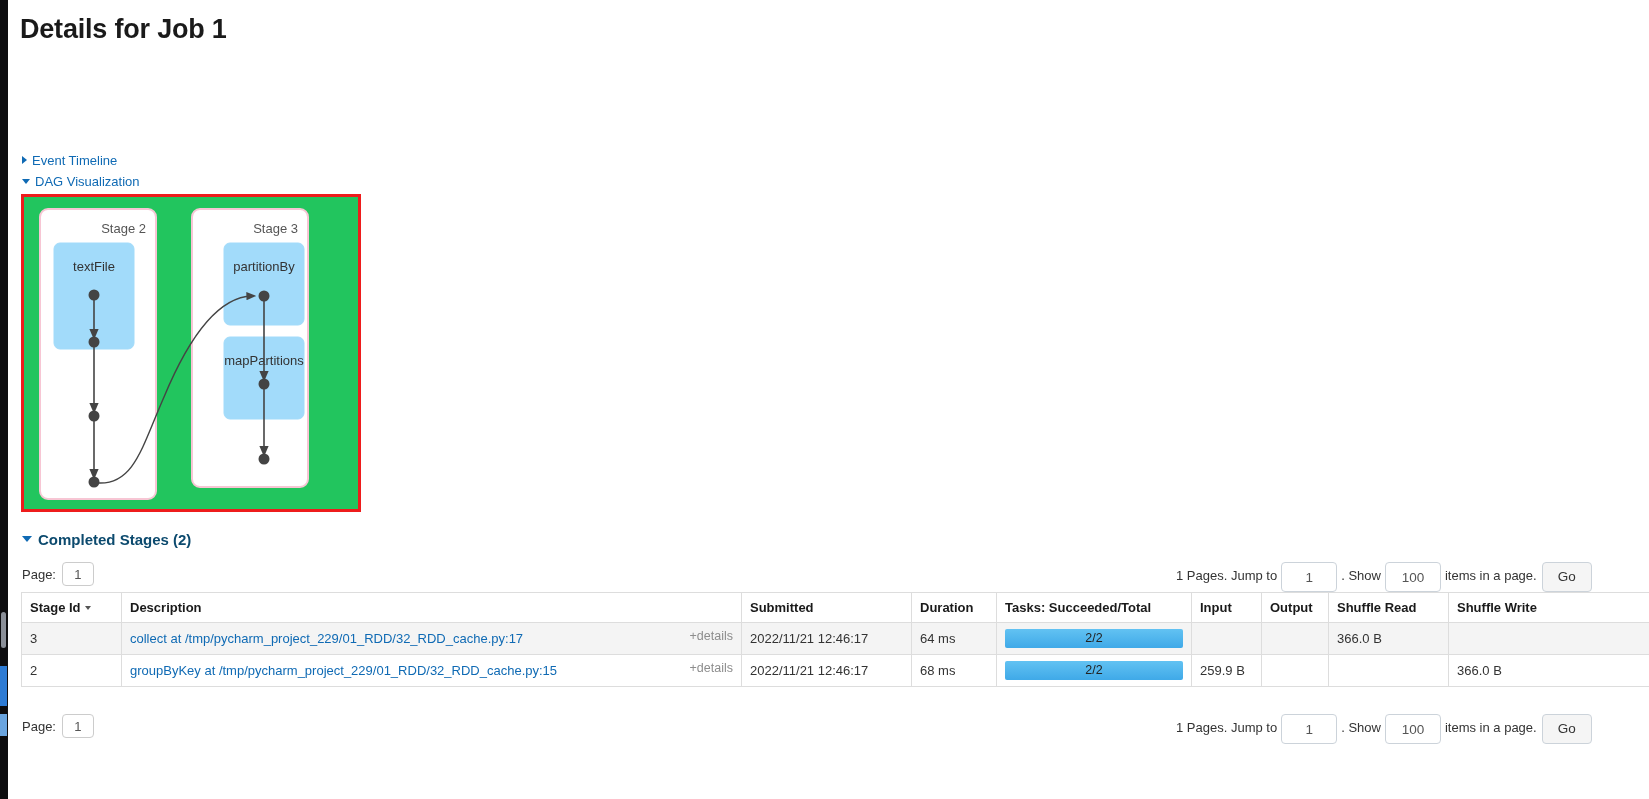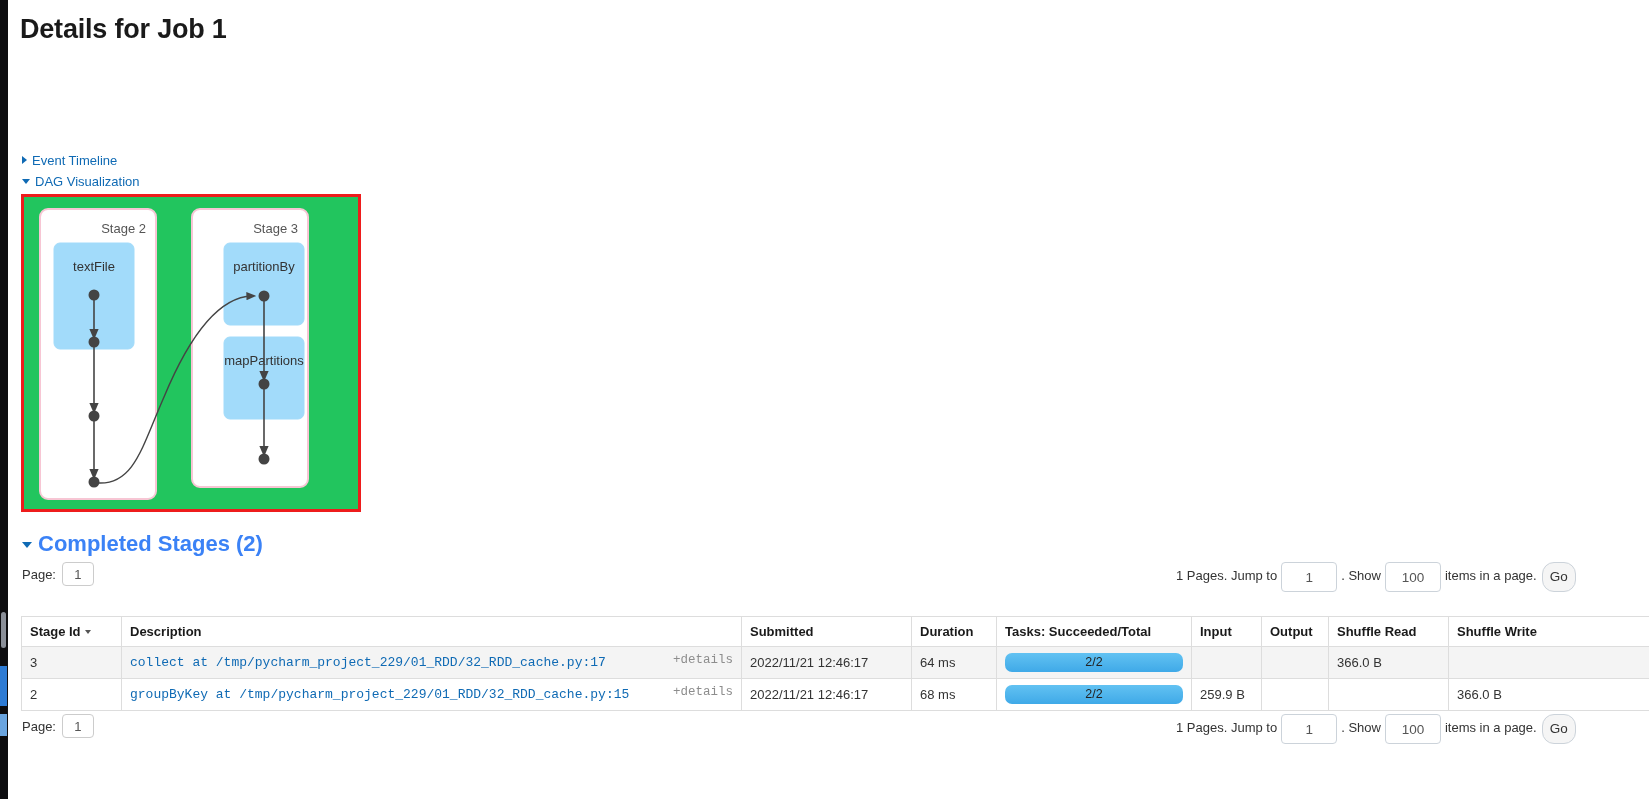--- a/index.html
+++ b/index.html
@@ -98,23 +98,23 @@
     border: 3px solid #ee1c1c;
     background: #22c55e;
     box-sizing: border-box;
   }
   .dag-svg { position: absolute; left: 0; top: 0; }
 
   
   .section-head {
     position: absolute;
     left: 14px; top: 531px;
-    font-size: 22px;
+    font-size: 15px;
     font-weight: bold;
-    color: #3b82f6;
+    color: #0c4a6e;
     cursor: pointer;
     white-space: nowrap;
   }
   .section-head .tri-down {
     border-top-width: 6px;
     border-left-width: 5px;
     border-right-width: 5px;
     margin-right: 6px;
     vertical-align: 3px;
   }
@@ -157,23 +157,23 @@
     font-size: 13.5px;
     text-align: center;
     vertical-align: middle;
     box-sizing: border-box;
   }
   .pager-right .jump-input { width: 56px; margin: 0 4px; }
   .pager-right .show-input { width: 56px; margin: 0 4px; }
   .go-btn {
     display: inline-block;
     height: 30px; line-height: 28px;
-    padding: 0 7px;
+    padding: 0 15px;
     border: 1px solid #ccd3da;
-    border-radius: 12px;
+    border-radius: 4px;
     background: #f5f5f5;
     color: #333;
     font-size: 13.5px;
     vertical-align: middle;
     margin-left: 5px;
     box-sizing: border-box;
     cursor: pointer;
   }
 
   
@@ -210,32 +210,32 @@
   table.stages tr.even td { background: #ffffff; }
   .sort-caret {
     display: inline-block;
     width: 0; height: 0;
     border-top: 4px solid #555;
     border-left: 3.5px solid transparent;
     border-right: 3.5px solid transparent;
     margin-left: 4px;
     vertical-align: 2px;
   }
-  .desc-cell { position: relative; font-family: Liberation Mono, monospace; }
+  .desc-cell { position: relative; }
   .desc-link { color: #0f6ab4; text-decoration: none; cursor: pointer; }
   .details-link {
     position: absolute; right: 8px; top: 6px;
     color: #8d8d8d; font-size: 12.5px; cursor: pointer;
   }
   .taskbar {
     position: relative;
     height: 19px;
     background: #49b5ef;
     background: linear-gradient(to bottom, #62c2f2 0%, #3fa9e8 100%);
-    border-radius: 7px;
+    border-radius: 2px;
     color: #222;
     font-size: 12.5px;
     text-align: center;
     line-height: 19px;
   }
 
   .watermark {
     position: absolute;
     left: 1148px; top: 755px;
     font-size: 22px;
@@ -316,21 +316,21 @@
     </div>
 
     <div class="page-ctrl" style="left:14px; top:562px;">
       <span class="lbl">Page:</span><span class="mini-input">1</span>
     </div>
 
     <div class="pager-right" style="left:1168px; top:562px;">
       <span>1 Pages. Jump to</span><span class="jump-input">1</span><span>. Show</span><span class="show-input">100</span><span>items in a page.</span><span class="go-btn">Go</span>
     </div>
 
-    <table class="stages" style="left:13px; top:616px; width:1628px;">
+    <table class="stages" style="left:13px; top:592px; width:1628px;">
       <colgroup>
         <col style="width:100px">
         <col style="width:620px">
         <col style="width:170px">
         <col style="width:85px">
         <col style="width:195px">
         <col style="width:70px">
         <col style="width:67px">
         <col style="width:120px">
         <col style="width:201px">

